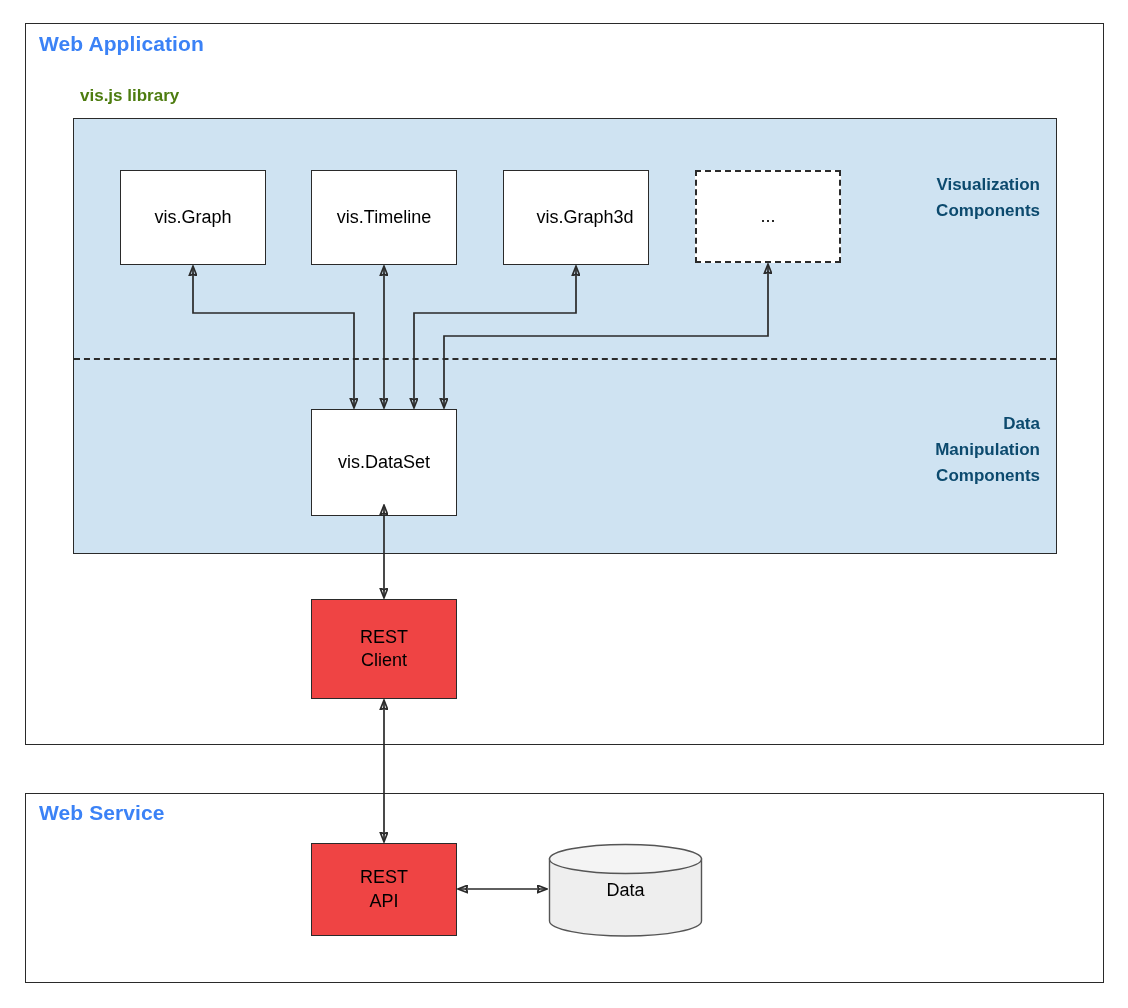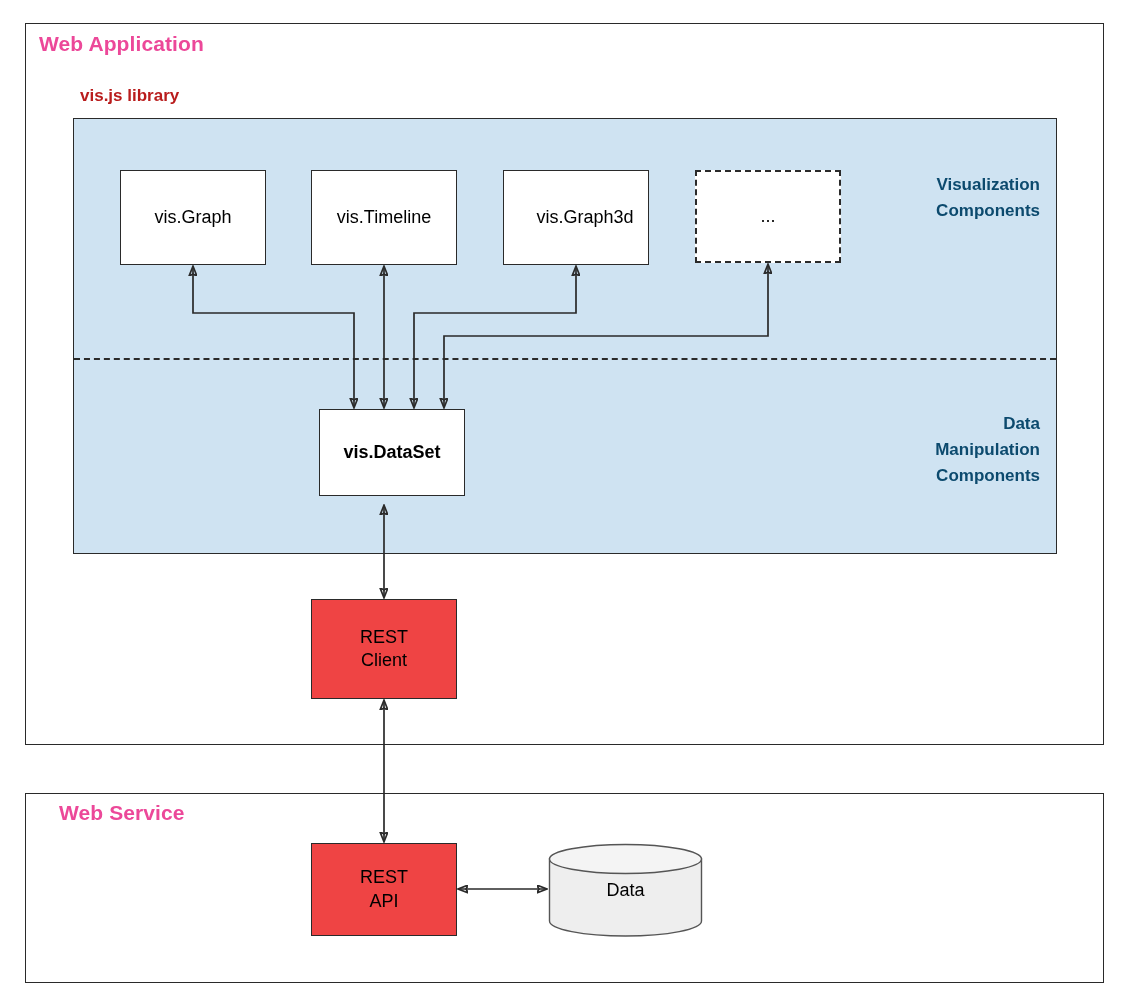--- a/index.html
+++ b/index.html
@@ -27,35 +27,35 @@
     border: 1.6px solid #2a2a2a;
     box-sizing: border-box;
   }
   #web-application-box { left: 25px;  top: 23px;  width: 1079px; height: 722px; }
   #web-service-box     { left: 25px;  top: 793px; width: 1079px; height: 190px; }
 
   .container-title {
     position: absolute;
     font-size: 21px;
     font-weight: bold;
-    color: #ec4899;
+    color: #3b82f6;
     letter-spacing: 0.1px;
     white-space: nowrap;
   }
   #web-application-title { left: 39px; top: 32px; }
-  #web-service-title     { left: 39px; top: 801px; margin-left: 20px; }
+  #web-service-title     { left: 39px; top: 801px; }
 
   
   #vis-library-title {
     position: absolute;
     left: 80px;
     top: 86px;
     font-size: 17px;
     font-weight: bold;
-    color: #b91c1c;
+    color: #4d7c0f;
     white-space: nowrap;
   }
   #vis-library-band {
     position: absolute;
     left: 73px;
     top: 118px;
     width: 984px;
     height: 436px;
     background: #cfe3f2;
     border: 1.4px solid #2a2a2a;
@@ -92,21 +92,21 @@
   }
   .node.grey {
     background: #ef4444;
     border: 1.5px solid #2a2a2a;
   }
 
   #node-vis-graph    { left: 120px; top: 170px; width: 146px; height: 95px; }
   #node-vis-timeline { left: 311px; top: 170px; width: 146px; height: 95px; }
   #node-vis-graph3d  { left: 503px; top: 170px; width: 146px; height: 95px; padding-left: 18px; }
   #node-more         { left: 695px; top: 170px; width: 146px; height: 93px; }
-  #node-vis-dataset  { left: 319px; top: 409px; width: 146px; height: 87px; font-weight: bold; }
+  #node-vis-dataset  { left: 311px; top: 409px; width: 146px; height: 107px; }
   #node-rest-client  { left: 311px; top: 599px; width: 146px; height: 100px; }
   #node-rest-api     { left: 311px; top: 843px; width: 146px; height: 93px; }
 
   
   .layer-label {
     position: absolute;
     font-size: 17px;
     font-weight: bold;
     color: #0c4a6e;
     text-align: right;

